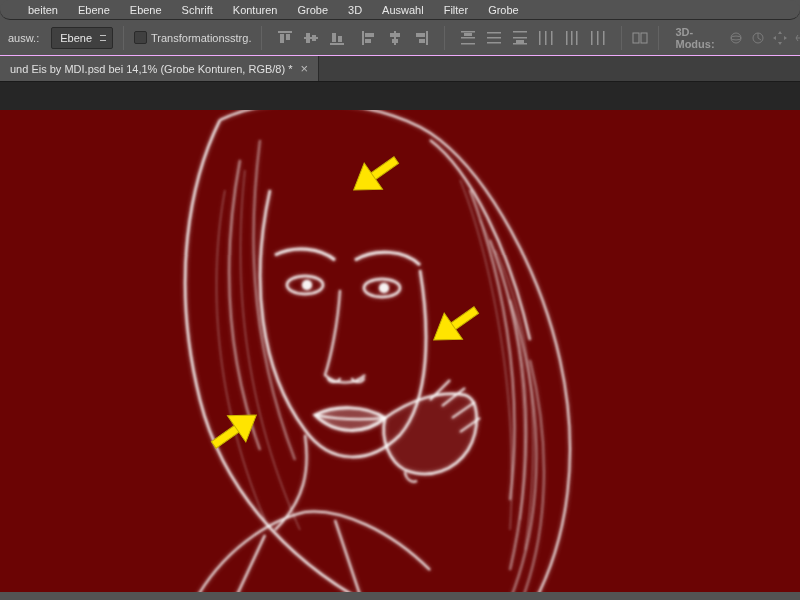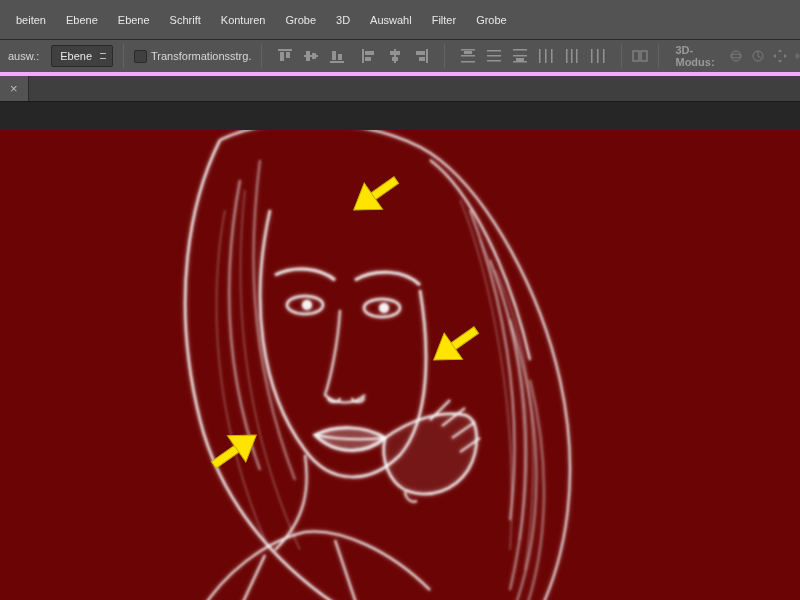--- a/index.html
+++ b/index.html
@@ -11,38 +11,39 @@
       user-select: none;
     }
     body {
       background: #535353;
       width: 800px;
       height: 600px;
       overflow: hidden;
     }
     .menubar {
       background: #535353;
-      height: 40px;
-      display: flex;
-      align-items: center;
-      padding-left: 6px;
+      height: 20px;
+      display: flex;
+      align-items: center;
+      padding-left: 18px;
       border-bottom: 1px solid #2a2a2a;
+      border-radius: 11px;
     }
     .menu-item {
       color: #e8e8e8;
       padding: 6px 10px;
       cursor: pointer;
     }
     .options-bar {
       background: #535353;
       height: 36px;
       display: flex;
       align-items: center;
       padding-left: 2px;
-      border-bottom: 4px solid #f0abfc;
+      border-bottom: 1px solid #f0abfc;
       gap: 6px;
     }
     .opt-text {
       color: #d8d8d8;
       padding: 0 6px;
     }
     .dropdown {
       background: #404040;
       border: 1px solid #2a2a2a;
       border-radius: 2px;
@@ -321,20 +322,21 @@
         <svg width="16" height="16" viewBox="0 0 16 16">
           <path d="M2 8h12M4 5l-2 3 2 3M12 5l2 3-2 3" stroke="#c8c8c8" fill="none"></path>
         </svg>
       </div>
 
   </div>
 </div>
 
 <div class="tab-bar">
   <div class="doc-tab">
+    <span>und Eis by MDI.psd bei 14,1% (Grobe Konturen, RGB/8) *</span>
     <span class="close-x">×</span>
   </div>
 </div>
 
 <div class="canvas-area">
   <div class="canvas">
     <div class="image">
 
       <svg class="glow" style="left:130px;top:-10px" width="520" height="520" viewBox="0 0 520 520">
         <g fill="none" stroke="rgba(255,255,255,0.85)" stroke-width="2">

